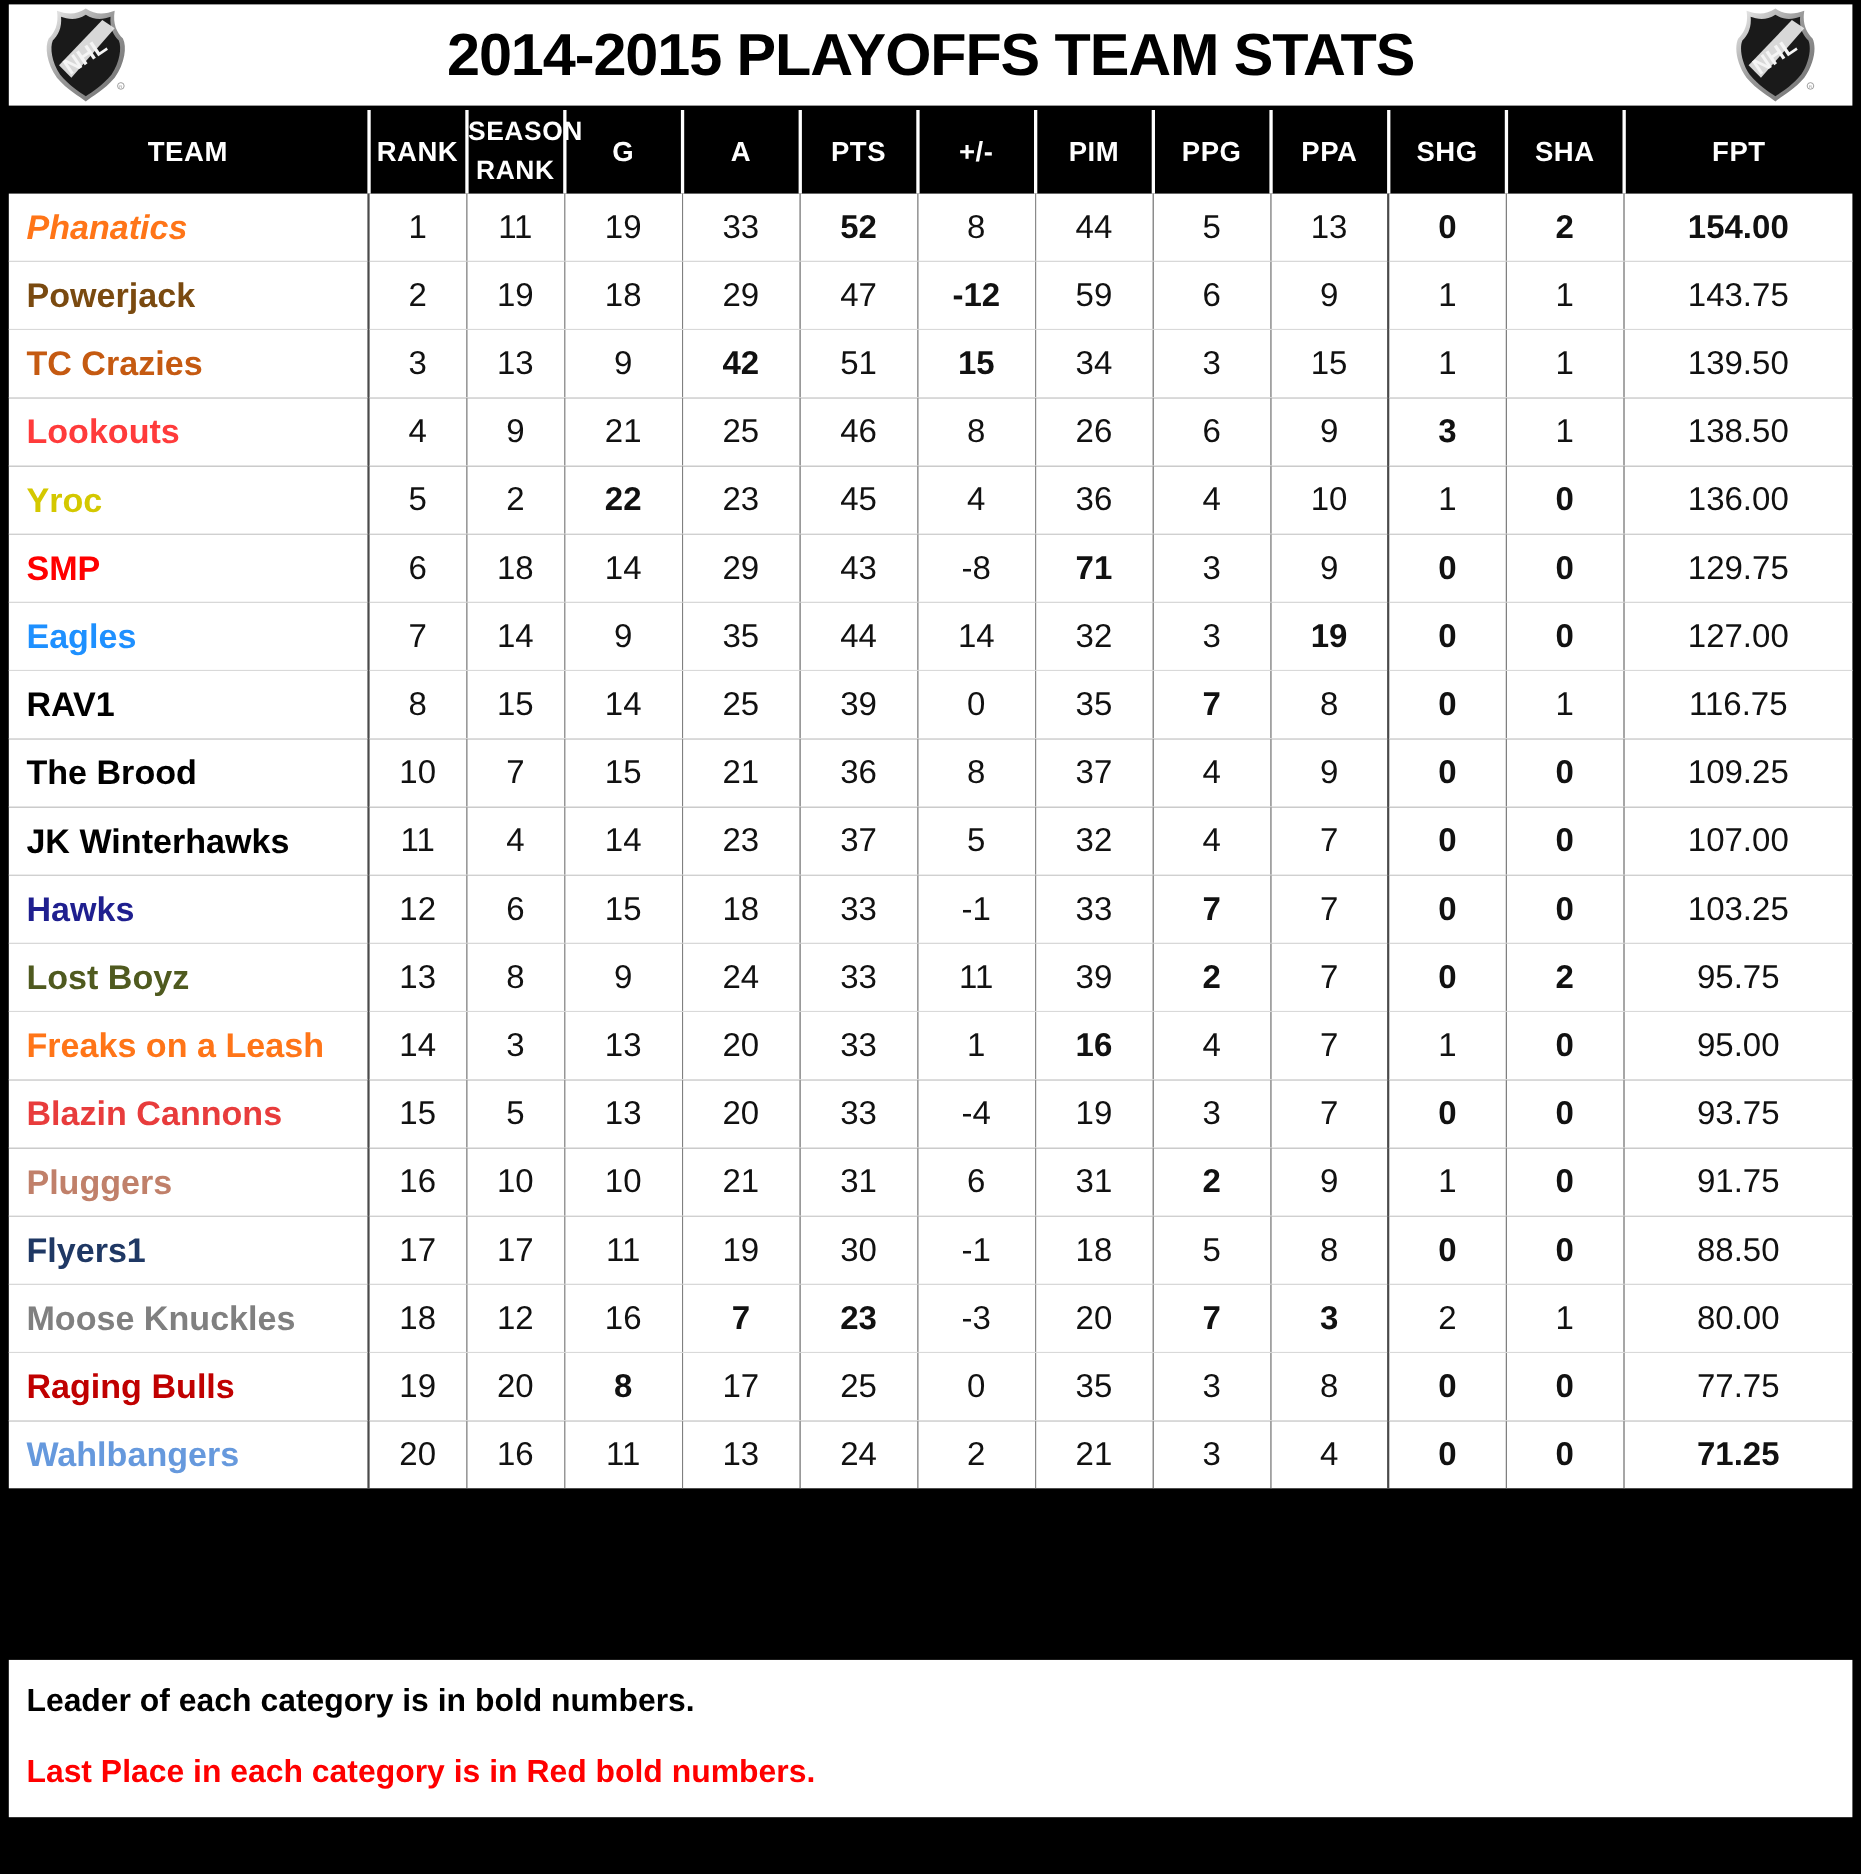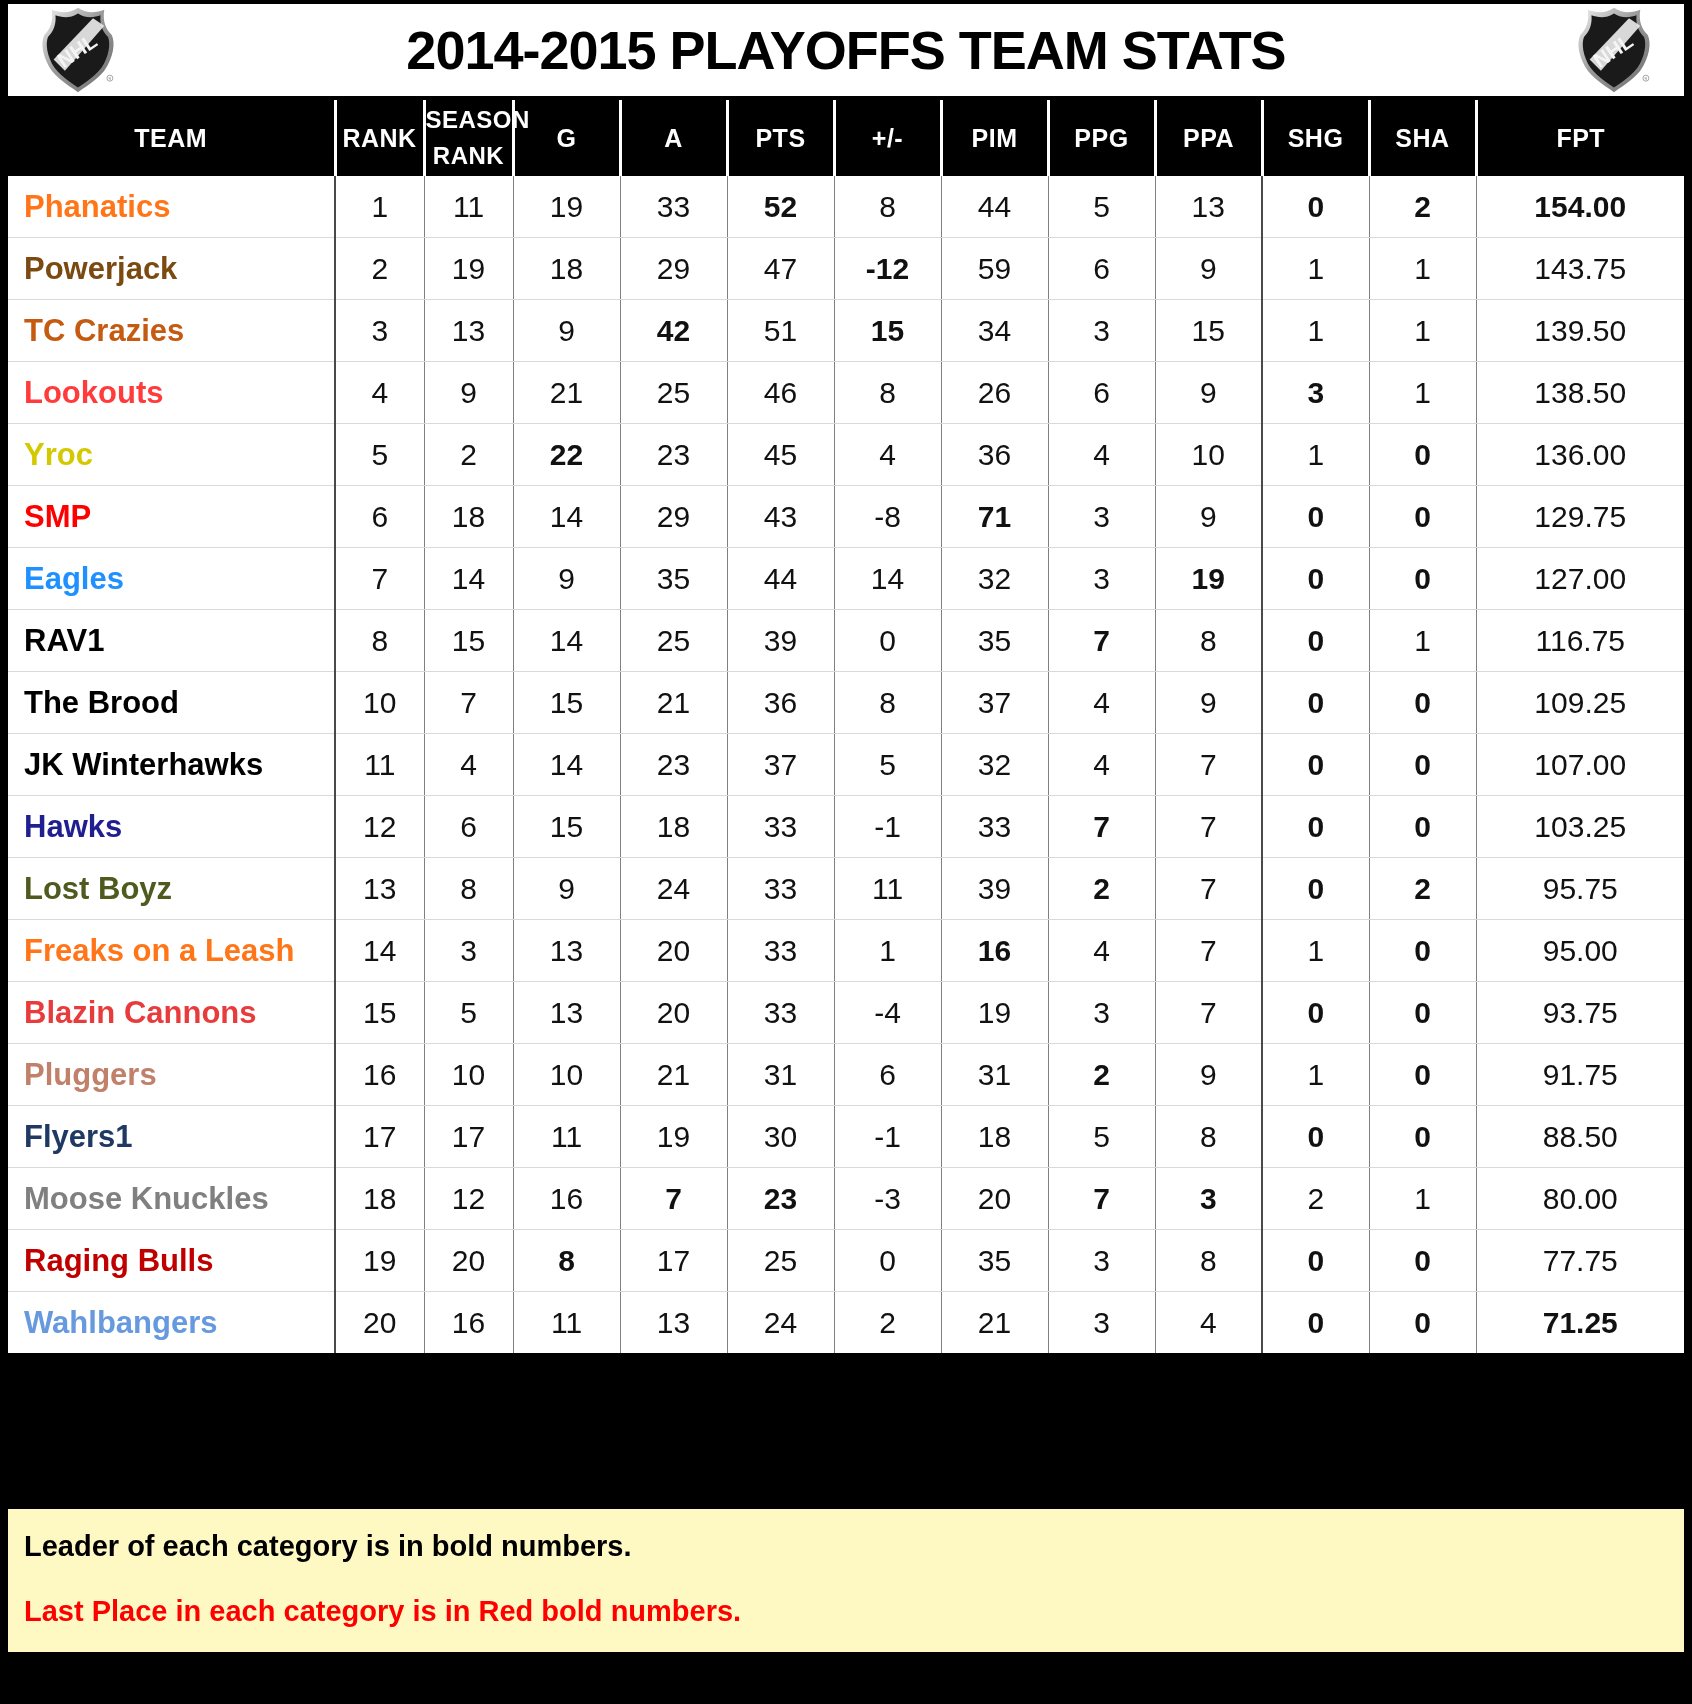--- a/index.html
+++ b/index.html
@@ -112,21 +112,21 @@
 
   td.bold   { font-weight: bold; color: #000000; }
   td.red    { font-weight: bold; color: #ff0000; }
 
   
   .legend {
     position: absolute;
     left: 8px;
     bottom: 52px;
     width: 1676px;
-    background: #fef9c3;
+    background: #ffffff;
     box-sizing: border-box;
     padding: 22px 0 26px 16px;
   }
   .legend-line {
     font-size: 29px;
     font-weight: bold;
     line-height: 1.05;
     font-family: "Liberation Sans", sans-serif;
   }
   .legend-line.l1 { color: #000000; margin-bottom: 34px; }
@@ -205,21 +205,21 @@
           <th>PIM</th>
           <th>PPG</th>
           <th>PPA</th>
           <th>SHG</th>
           <th>SHA</th>
           <th class="th-fpt">FPT</th>
         </tr>
       </thead>
       <tbody id="stats-body">
           <tr>
-            <td class="team-cell" style="color: rgb(255, 117, 24);">Phanatics</td>
+            <td class="team-cell" style="color: rgb(255, 117, 24); font-style: italic;">Phanatics</td>
             <td>1</td>
             <td>11</td>
             <td>19</td>
             <td>33</td>
             <td class="bold">52</td>
             <td>8</td>
             <td>44</td>
             <td>5</td>
             <td>13</td>
             <td class="red sep-left">0</td>

